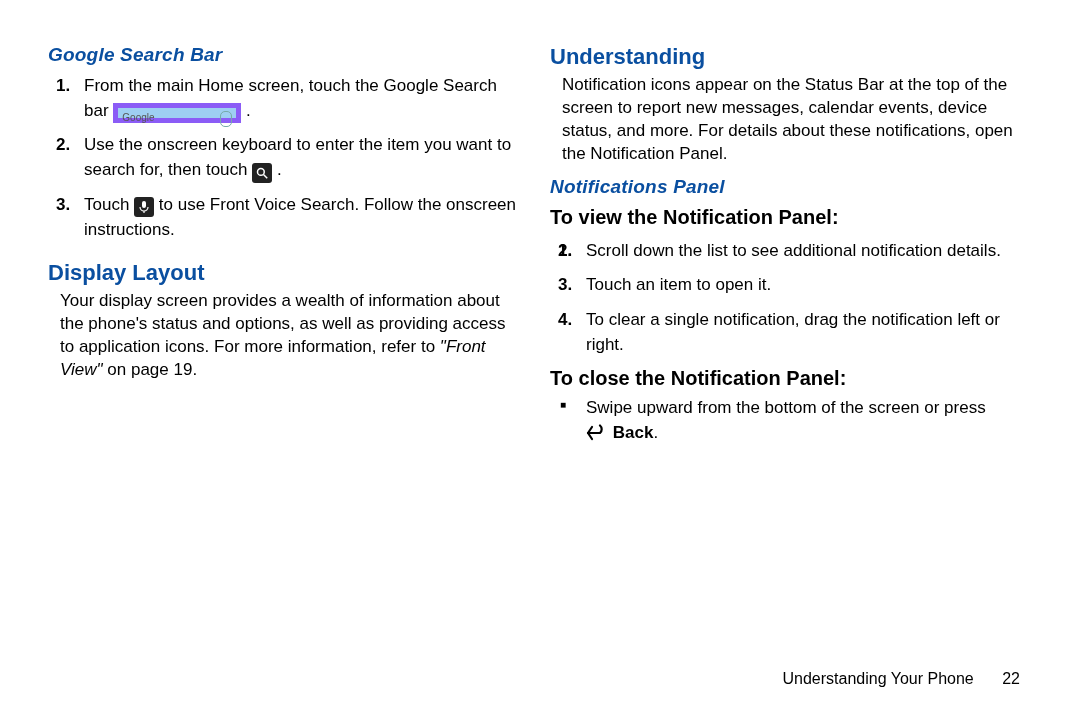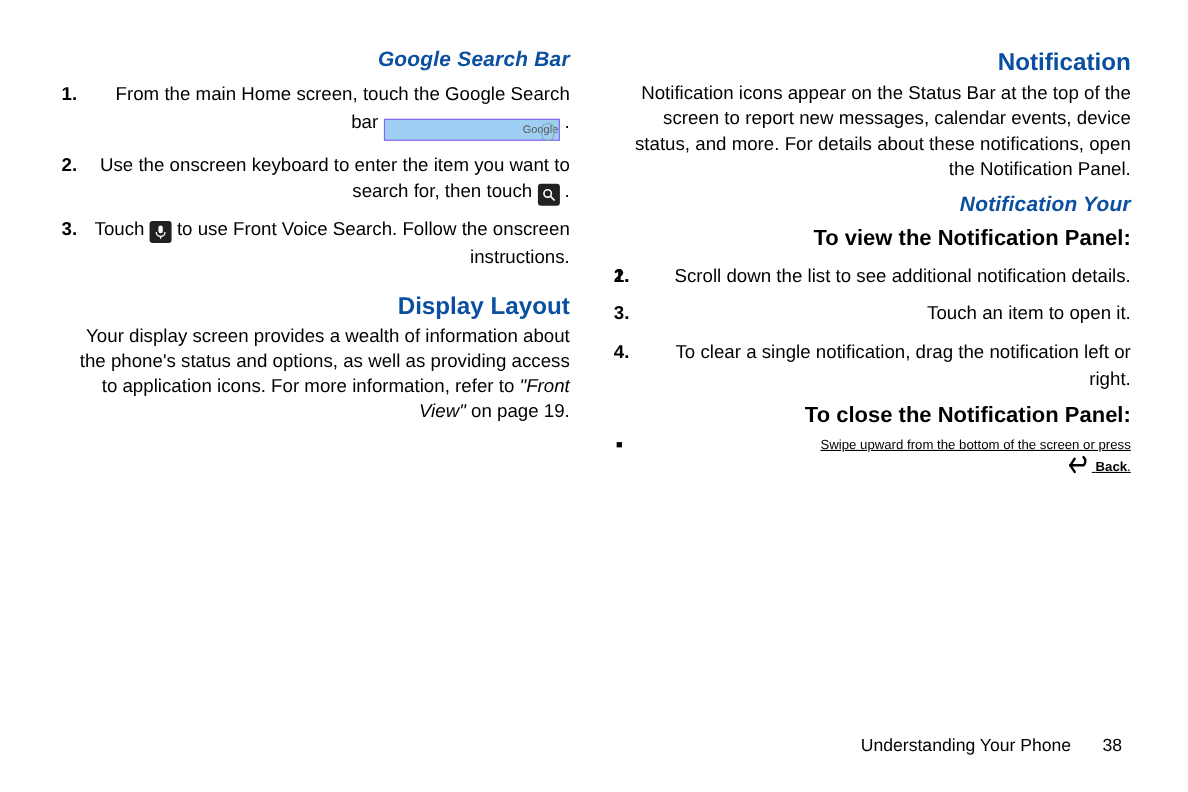--- a/index.html
+++ b/index.html
@@ -10,21 +10,20 @@
     background: #fff;
     font-family: Arial, Helvetica, sans-serif;
     color: #000;
   }
   .page {
     display: flex;
     padding: 40px 48px 28px 48px;
     box-sizing: border-box;
     height: 100%;
     position: relative;
-    text-align: right;
   }
   .col {
     width: 490px;
     padding-right: 20px;
     box-sizing: border-box;
   }
   .col.right { padding-left: 12px; padding-right: 0; }
   .h-blue-italic {
     color: #0a4fa0;
     font-style: italic;
@@ -64,24 +63,24 @@
     font-weight: 700;
   }
   .bold-small {
     font-weight: 700;
     font-size: 20px;
     margin: 8px 0 4px 0;
   }
   .italic-ref { font-style: italic; }
   .google-bar {
     display: inline-block;
-    width: 160px;
+    width: 128px;
     height: 20px;
     background: #9ecff2;
-    border: 1px solid #8b5cf6;
+    border: 5px solid #8b5cf6;
     vertical-align: -5px;
     font-size: 10px;
     color: #555;
     padding-left: 4px;
     line-height: 20px;
     position: relative;
     box-sizing: border-box;
   }
   .google-bar::after {
     content: "";
@@ -117,23 +116,22 @@
     display: inline-block;
     vertical-align: -4px;
   }
   ul.bullet {
     list-style: none;
     padding: 0 0 0 36px;
     margin: 6px 0;
   }
   ul.bullet li {
     position: relative;
-    font-size: 12px;
+    font-size: 17px;
     line-height: 1.45;
-    text-decoration: underline;
   }
   ul.bullet li::before {
     content: "■";
     position: absolute;
     left: -26px;
     top: 2px;
     font-size: 10px;
   }
   .footer {
     position: absolute;
@@ -185,24 +183,24 @@
 
     <div class="h-blue-big">Display Layout</div>
     <p class="body-text indent-para">
       <span>Your display screen provides a wealth of information about the phone's status and options, as well as providing access to application icons. For more information, refer to </span>
       <span class="italic-ref">"Front View"</span>
       <span> on page 19.</span>
     </p>
   </div>
 
   <div class="col right">
-    <div class="h-blue-big" style="margin-top:4px">Notification</div>
+    <div class="h-blue-big" style="margin-top:4px">Understanding</div>
     <p class="body-text indent-para">Notification icons appear on the Status Bar at the top of the screen to report new messages, calendar events, device status, and more. For details about these notifications, open the Notification Panel.</p>
 
-    <div class="h-blue-italic">Notification Your</div>
+    <div class="h-blue-italic">Notifications Panel</div>
 
     <div class="bold-small">To view the Notification Panel:</div>
     <ol class="steps">
       <li><span class="num">1.</span></li>
       <li><span class="num">2.</span><span>Scroll down the list to see additional notification details.</span></li>
       <li><span class="num">3.</span><span>Touch an item to open it.</span></li>
       <li><span class="num">4.</span><span>To clear a single notification, drag the notification left or right.</span></li>
     </ol>
 
     <div class="bold-small">To close the Notification Panel:</div>
@@ -215,15 +213,15 @@
               <path d="M2 9 H14 A5 5 0 0 0 14 1.5" fill="none" stroke="#000" stroke-width="2.2" stroke-linecap="round"></path>
             </svg>
         </span>
         <span class="bold">Back</span><span>.</span>
       </li>
     </ul>
   </div>
 
   <div class="footer">
     <span>Understanding Your Phone</span>
-    <span class="pnum">38</span>
+    <span class="pnum">22</span>
   </div>
 </div>
 
 </body></html>

